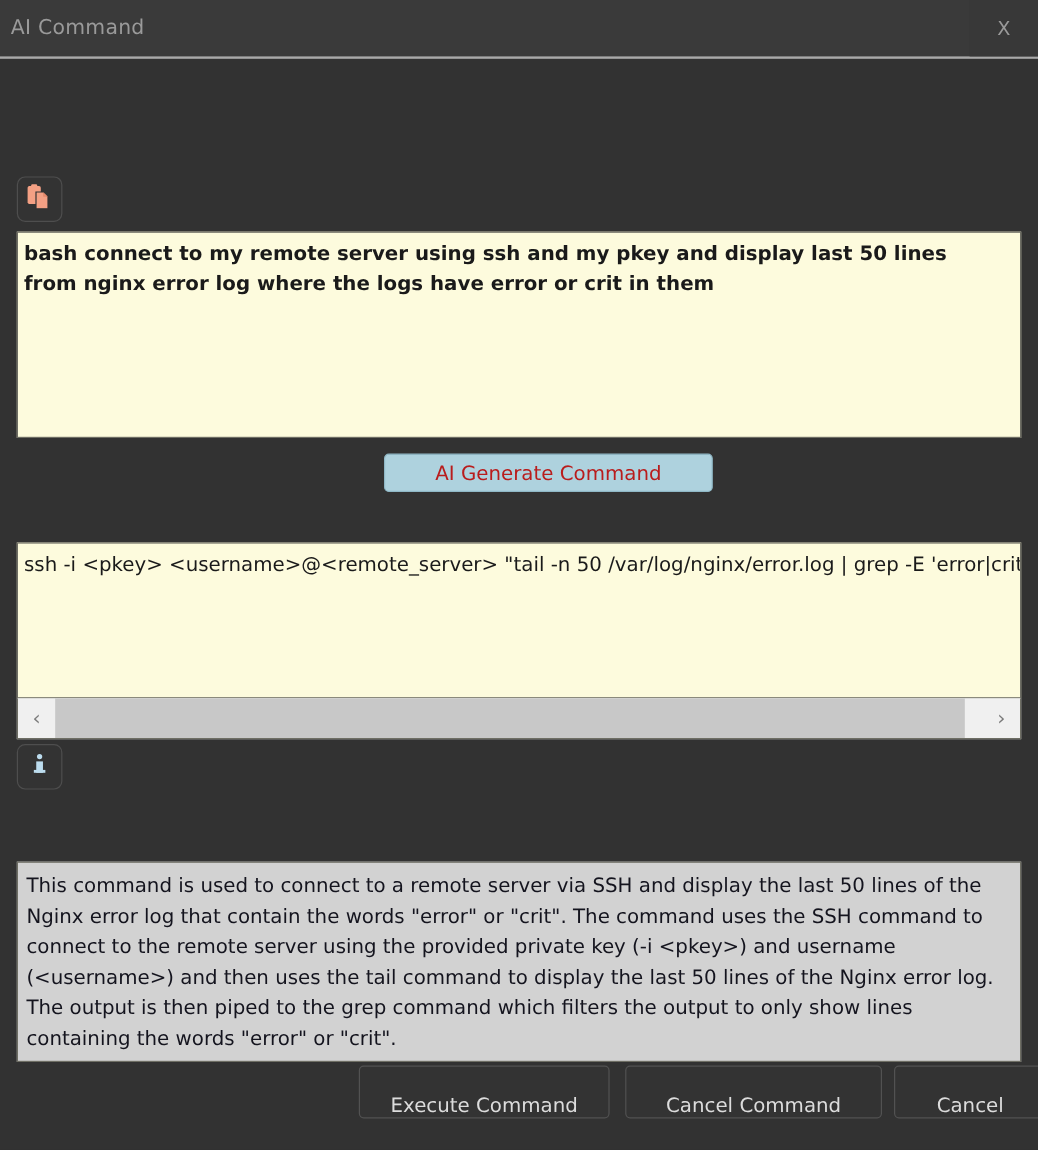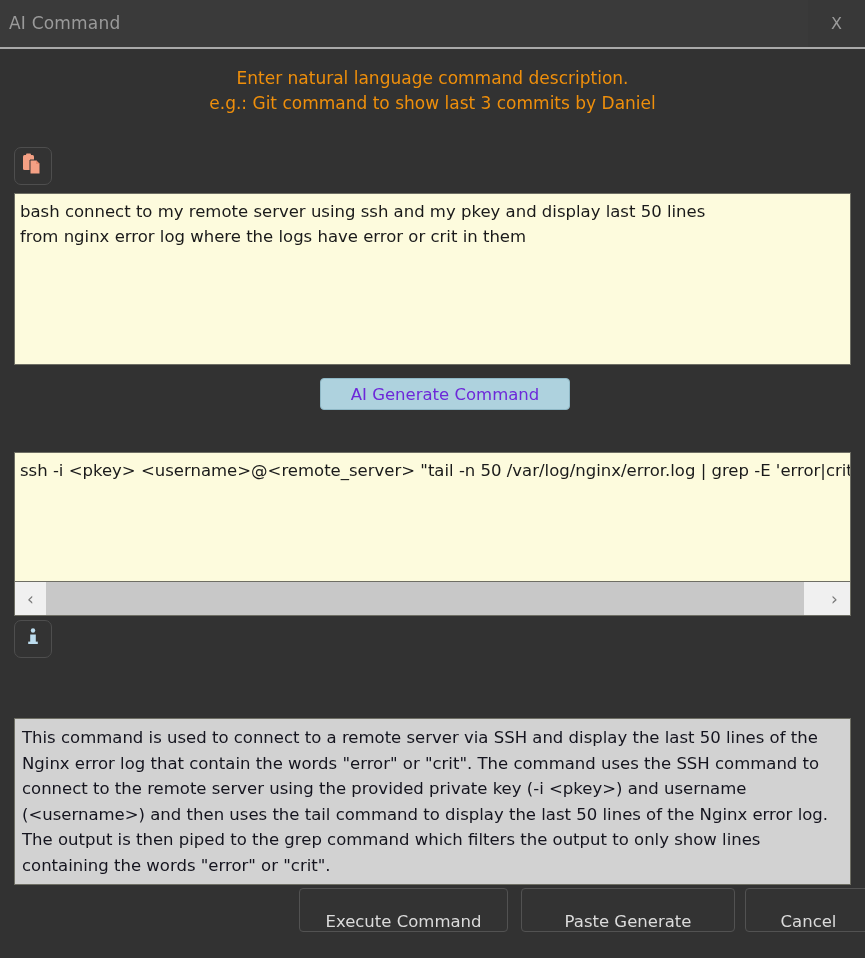--- a/index.html
+++ b/index.html
@@ -71,38 +71,38 @@
     border: 1px solid #6e6e64;
     color: #1a1a1a;
     font-size: 16.5px;
     line-height: 25px;
     padding: 5px 4px 4px 5px;
     overflow: hidden;
     white-space: pre-wrap;
   }
   #nl-input {
     left: 14px; top: 193px;
-    width: 837px; height: 172px;
+    width: 837px; height: 172px; font-weight: bold;
   }
   #cmd-output {
     left: 14px; top: 452px;
     width: 837px; height: 130px;
     white-space: pre;
     overflow: hidden;
   }
 
   
   #ai-generate-btn {
     position: absolute;
     left: 320px; top: 378px;
-    width: 250px; height: 32px;
+    width: 274px; height: 32px;
     background: #aed2de;
     border: 1px solid #8fb8c6;
     border-radius: 4px;
-    color: #6d28d9;
+    color: #b91c1c;
     font-size: 16.5px;
     display: flex; align-items: center; justify-content: center;
     cursor: pointer;
   }
 
   
   #cmd-scrollbar {
     position: absolute;
     left: 14px; top: 582px;
     width: 837px; height: 34px;
@@ -170,24 +170,20 @@
 
 <div id="app">
 
   <div class="titlebar">
     <div class="titlebar-title">AI Command</div>
     <div class="titlebar-close">
       <span>X</span>
     </div>
   </div>
 
-  <div class="instructions">
-    <div>Enter natural language command description.</div>
-    <div>e.g.: Git command to show last 3 commits by Daniel</div>
-  </div>
 
   <div class="icon-btn" id="paste-icon-btn">
     <span>
       <svg width="24" height="24" viewBox="0 0 24 24" aria-hidden="true">
         <rect x="2" y="3" width="11" height="15" rx="1.5" fill="#f4a084"></rect>
         <rect x="5" y="1.5" width="5" height="3" rx="1" fill="#f4a084"></rect>
         <path d="M9 8 h6 l4 4 v10 h-10 z" fill="#f4a084" stroke="#333333" stroke-width="1"></path>
         <path d="M15 8 v4 h4 z" fill="#e58a6d"></path>
       </svg>
     </span>
@@ -219,19 +215,19 @@
       </svg>
     </span>
   </div>
 
   <div id="description-box">This command is used to connect to a remote server via SSH and display the last 50 lines of the Nginx error log that contain the words "error" or "crit". The command uses the SSH command to connect to the remote server using the provided private key (-i &lt;pkey&gt;) and username (&lt;username&gt;) and then uses the tail command to display the last 50 lines of the Nginx error log. The output is then piped to the grep command which filters the output to only show lines containing the words "error" or "crit".</div>
 
   <div class="footer-btn" id="execute-command-btn">
     <span>Execute Command</span>
   </div>
   <div class="footer-btn" id="paste-command-btn">
-    <span>Paste Generate</span>
+    <span>Cancel Command</span>
   </div>
   <div class="footer-btn" id="cancel-btn">
     <span>Cancel</span>
   </div>
 
 </div>
 
 </body></html>

